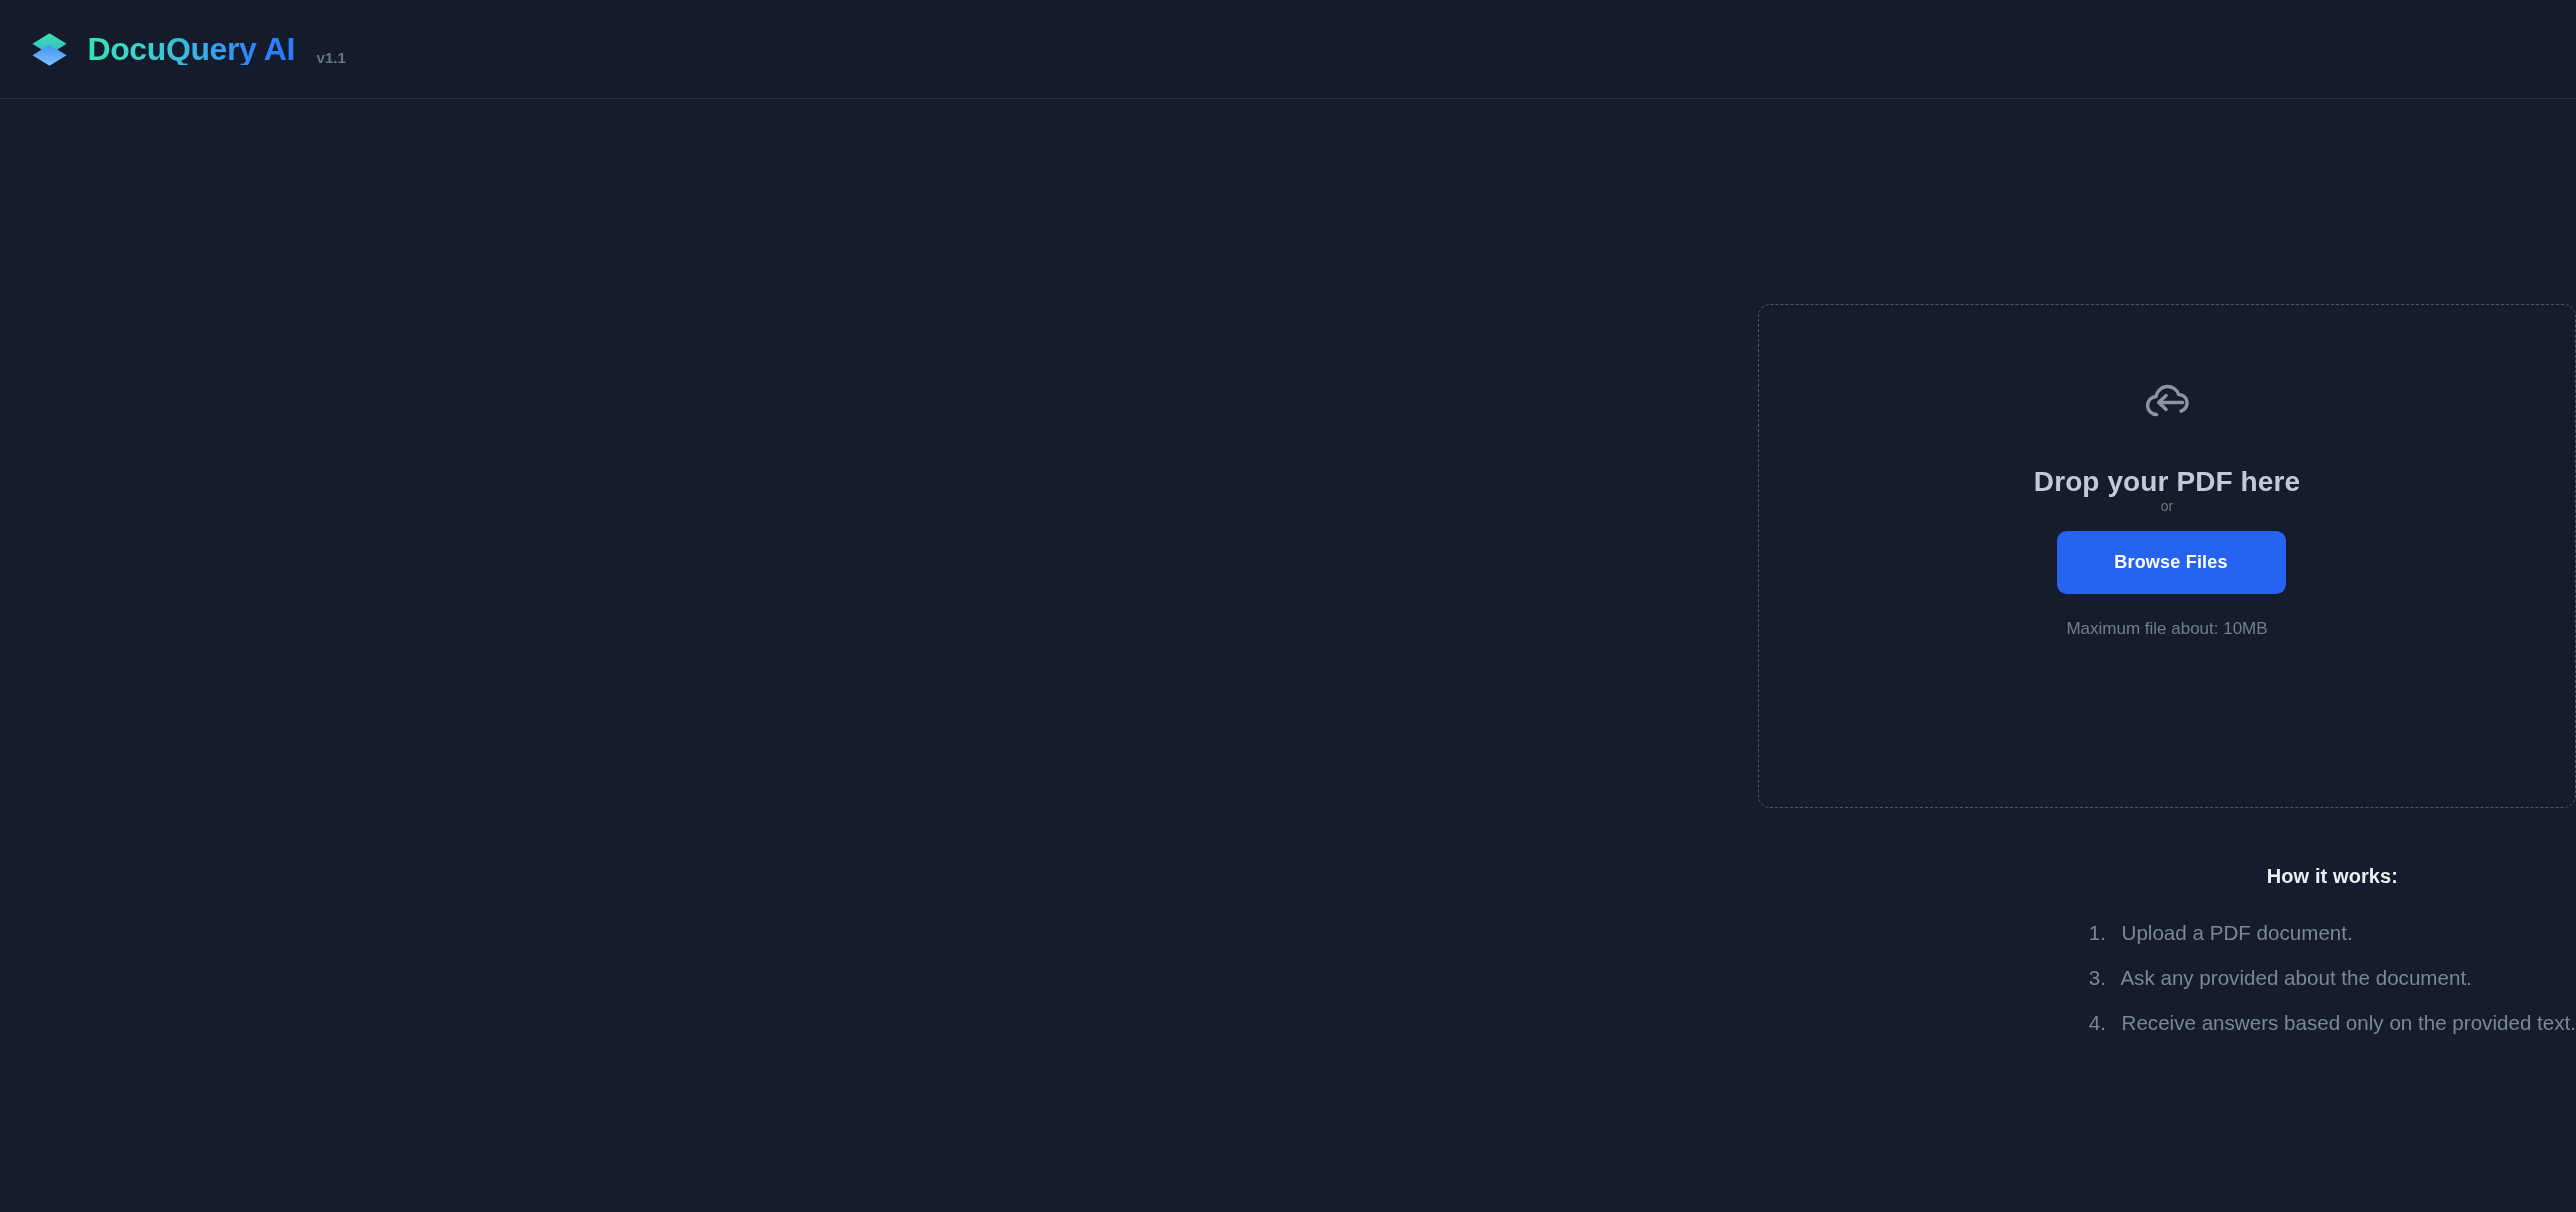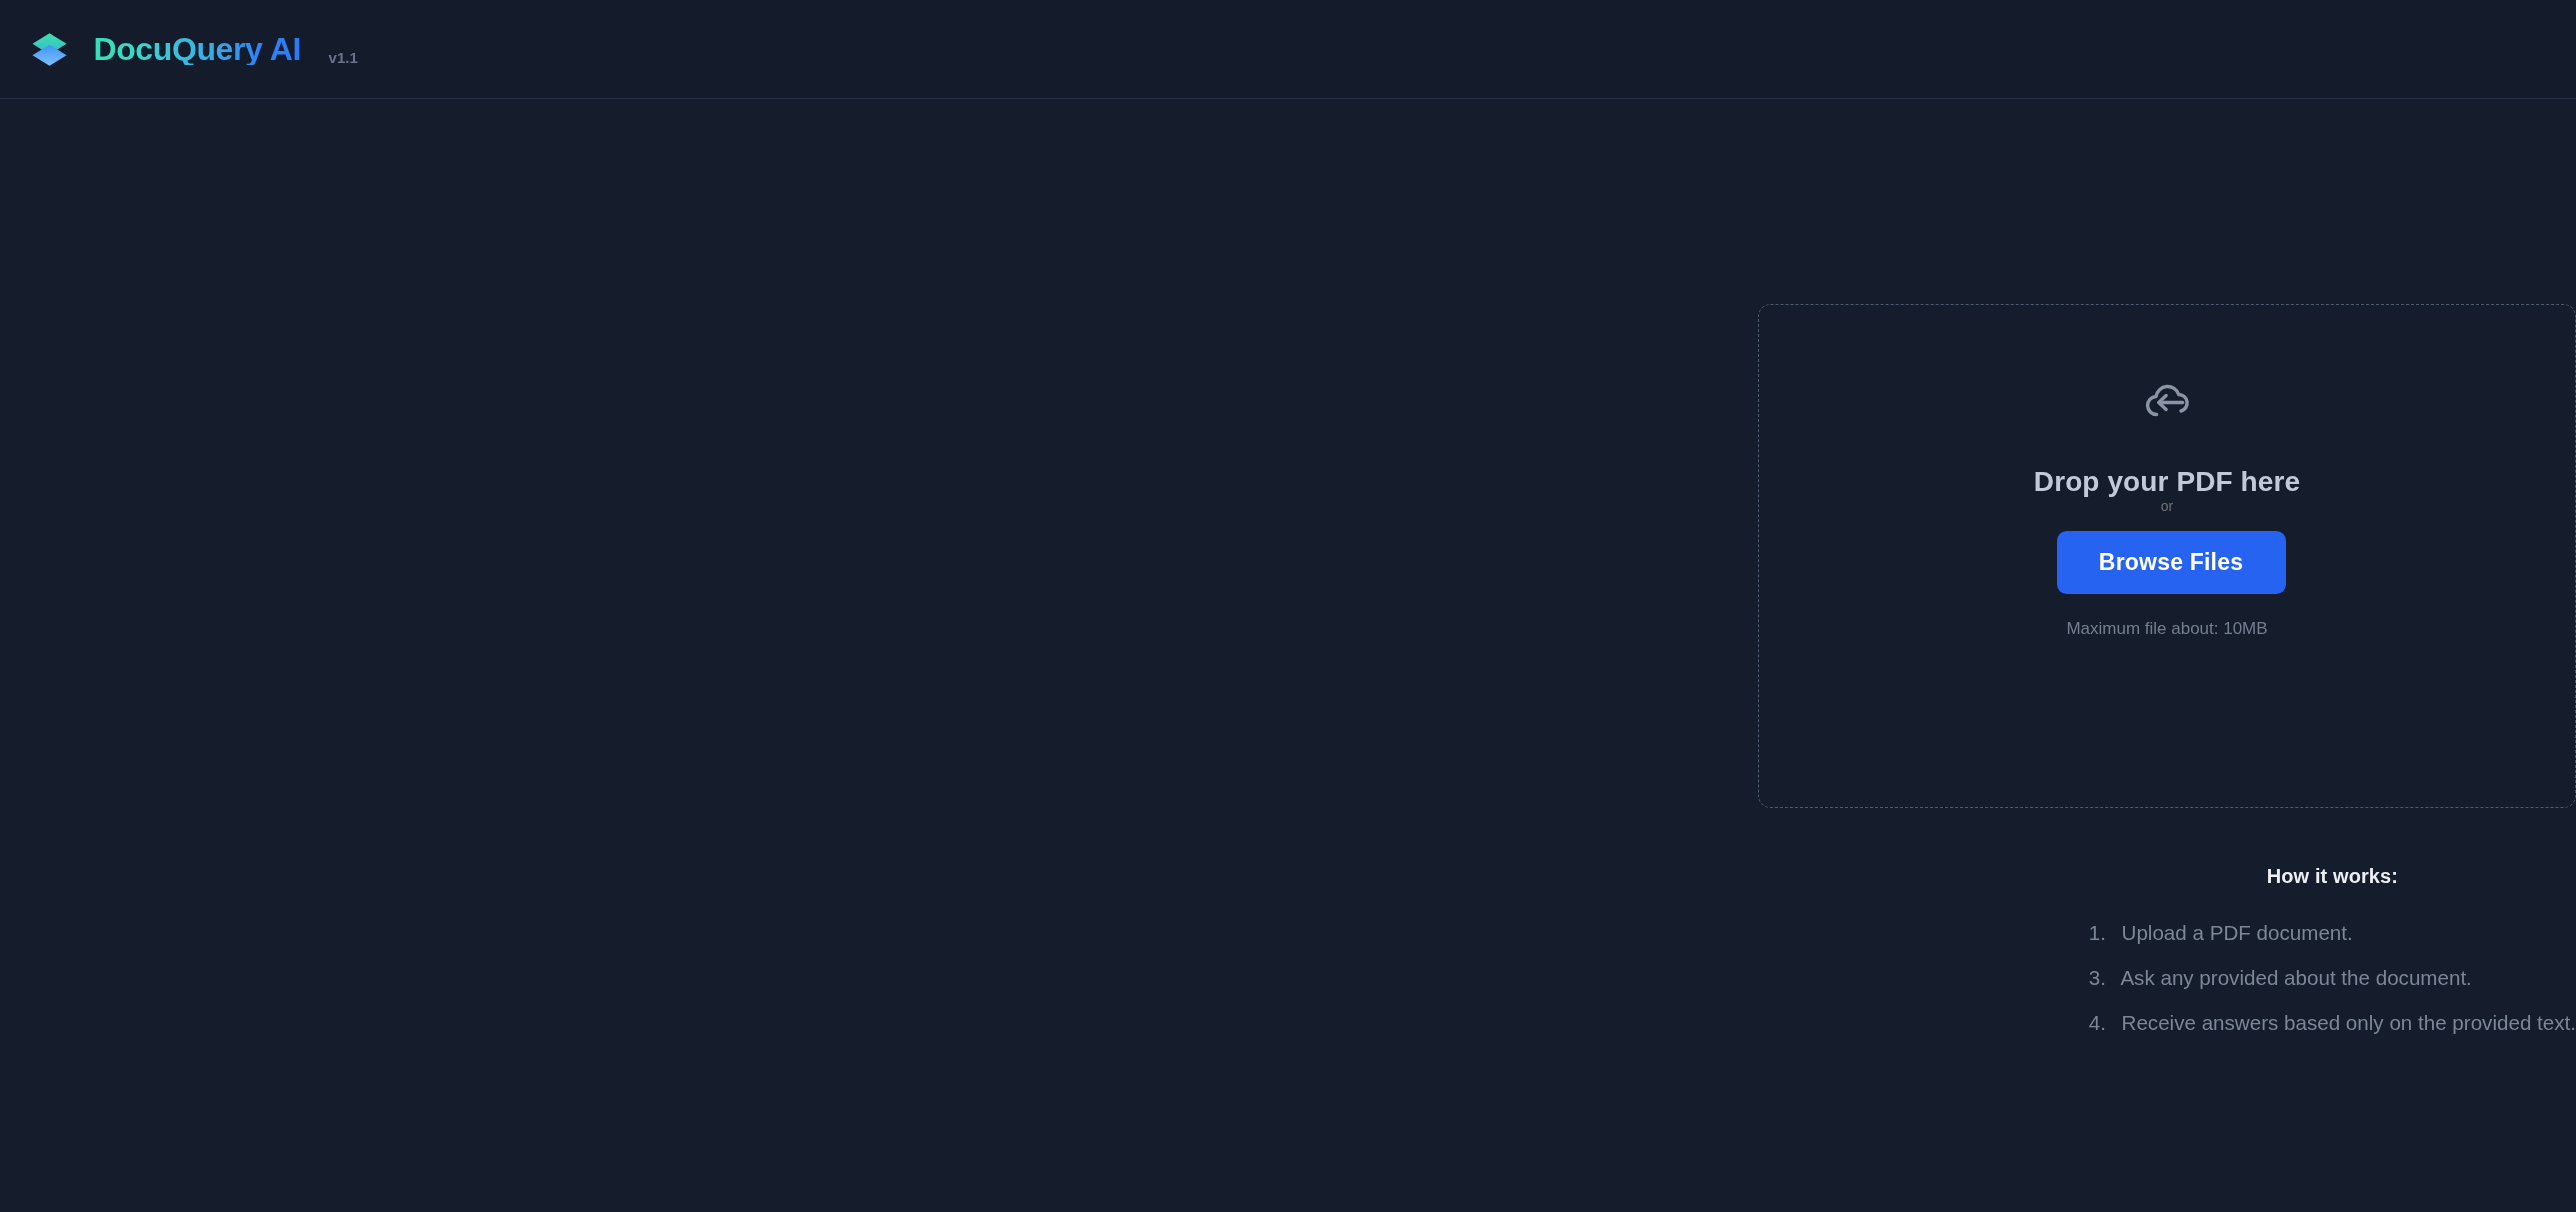--- a/index.html
+++ b/index.html
@@ -20,21 +20,21 @@
     background: #141b2b;
     border-bottom: 1.8px solid #24304a;
     display: flex;
     align-items: center;
     padding-left: 29.5px;
   }
 
   #brand {
     display: flex;
     align-items: center;
-    gap: 25px;
+    gap: 19px;
   }
 
   #logo-mark {
     width: 39px;
     height: 39px;
     display: block;
     flex: 0 0 auto;
   }
 
   #brand-title {
@@ -103,21 +103,21 @@
 
   #browse-files-button {
     margin-top: 17px;
     width: 229px;
     height: 63px;
     background: #2563f0;
     border: none;
     border-radius: 9.8px;
     color: #ffffff;
     font-family: "Liberation Sans", sans-serif;
-    font-size: 23px;
+    font-size: 18px;
     font-weight: bold;
     cursor: pointer;
     letter-spacing: 0.2px;
     margin-left: 8px;
   }
 
   #dropzone-hint {
     margin-top: 25px;
     font-size: 17px;
     color: #737e91;

